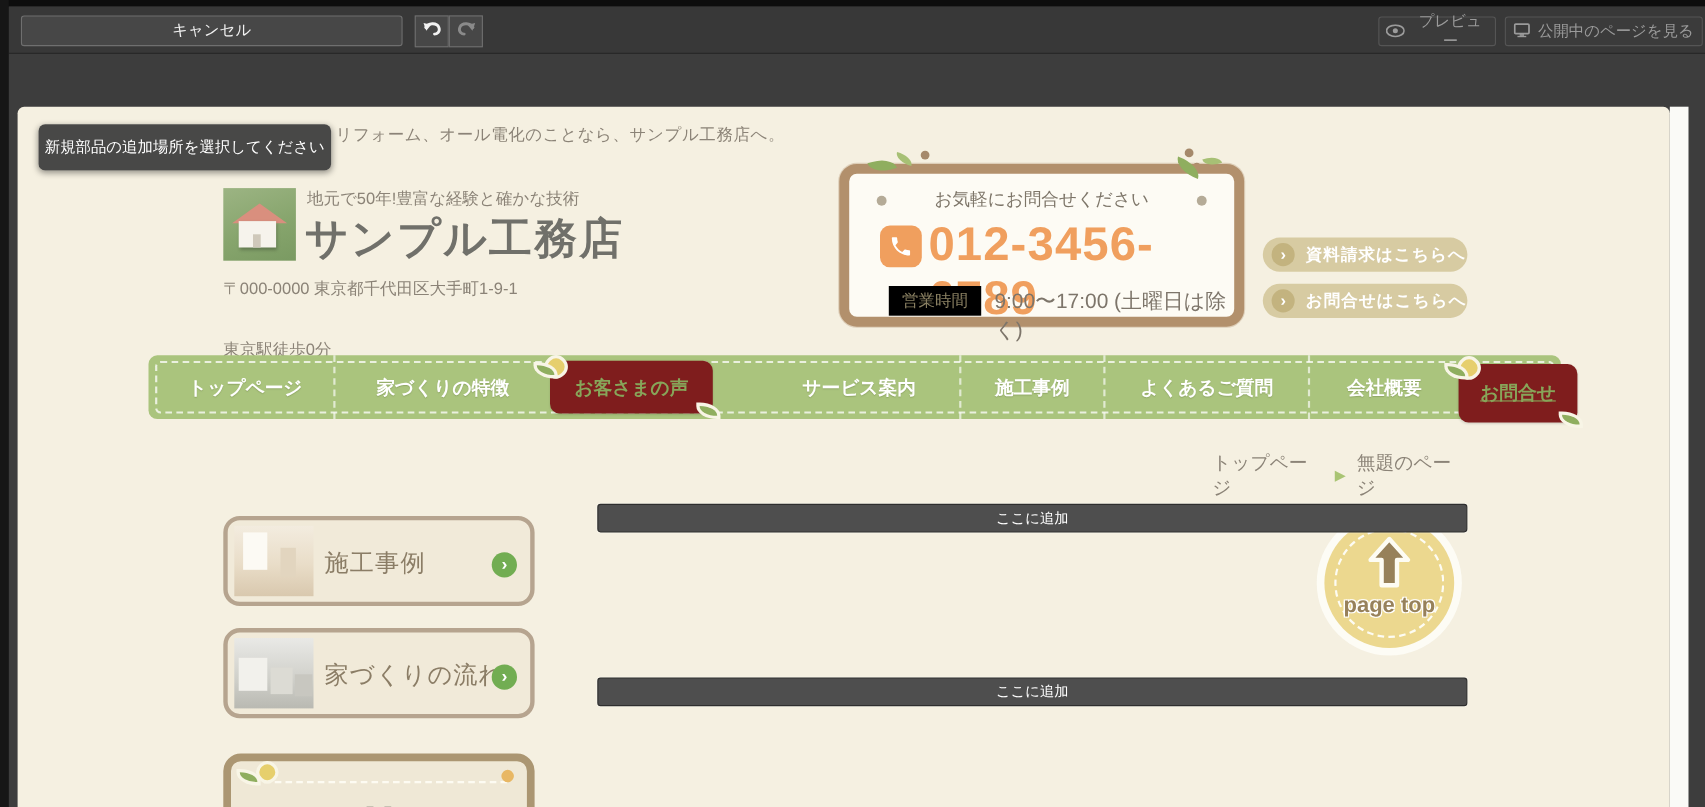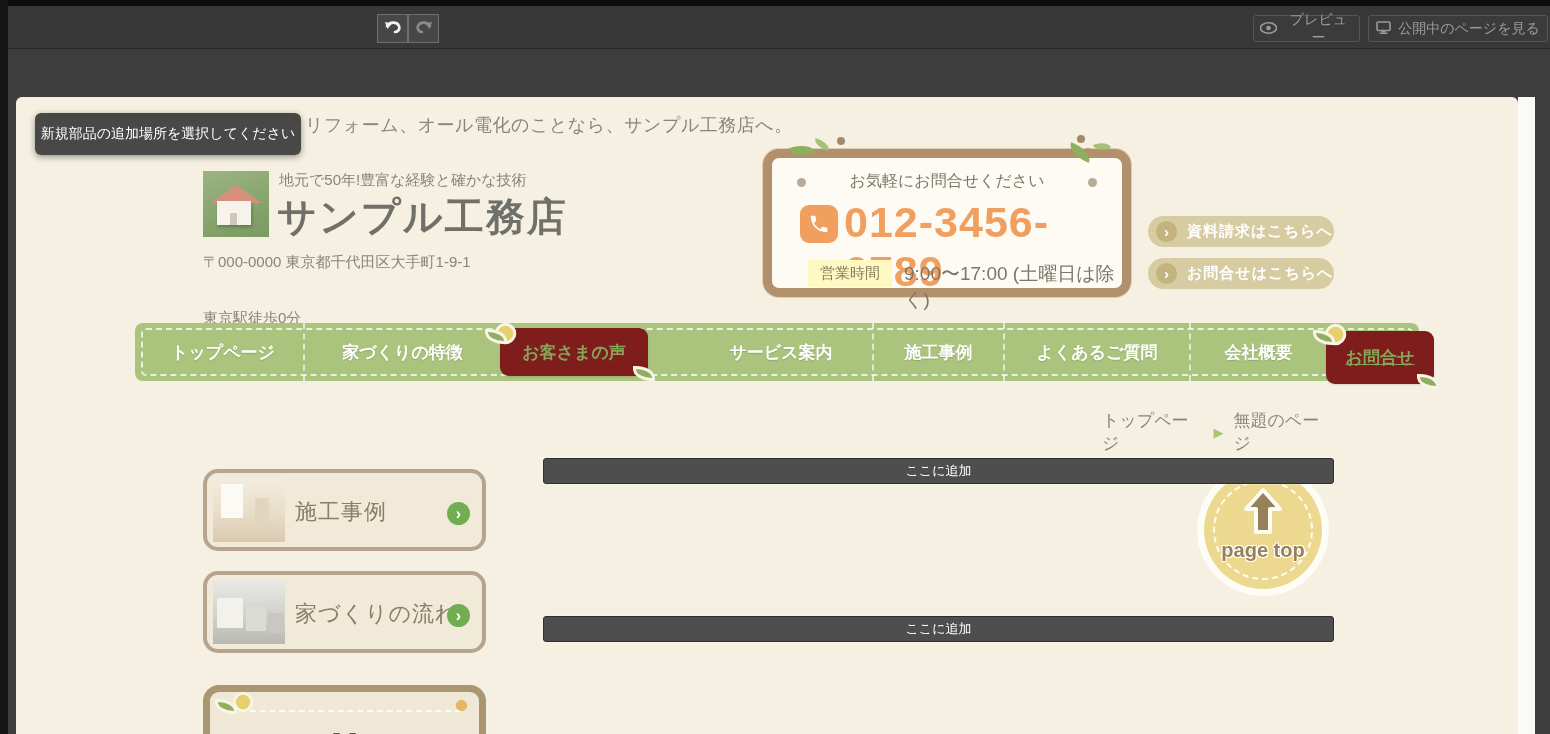--- a/index.html
+++ b/index.html
@@ -18,40 +18,40 @@
           display:flex;align-items:center;justify-content:center;}
   
   .tooltip{position:absolute;left:35px;top:113px;width:266px;height:42px;background:rgba(66,66,66,.97);
            border-radius:6px;box-shadow:0 2px 6px rgba(0,0,0,.4);color:#fff;font-size:14px;
            display:flex;align-items:center;justify-content:center;z-index:40;}
   
   .frame{position:absolute;left:8px;top:91px;width:1542px;height:643px;background:#3d3d3d;}
   .scrollstrip{position:absolute;left:1510px;top:6px;width:17px;height:637px;background:#fafaf7;}
   .canvas{position:absolute;left:8px;top:6px;width:1502px;height:637px;background:#f5f0e1;
           border-radius:6px 6px 0 0;overflow:hidden;color:#8b8377;}
-  .topmsg{position:absolute;left:289px;top:16px;font-size:18px;color:#8b8377;letter-spacing:.5px;}
+  .topmsg{position:absolute;left:289px;top:16px;font-size:15px;color:#8b8377;letter-spacing:.5px;}
   
   .logoimg{position:absolute;left:187px;top:74px;width:66px;height:66px;overflow:hidden;
            background:linear-gradient(160deg,#9cb483 0%,#87a56d 55%,#7a9a62 100%);}
   .house-body{position:absolute;left:14px;top:30px;width:34px;height:24px;background:#f6f3ec;box-shadow:1px 2px 3px rgba(0,0,0,.25);}
   .house-roof{position:absolute;left:8px;top:14px;width:0;height:0;border-left:25px solid transparent;
               border-right:25px solid transparent;border-bottom:18px solid #d98f7e;}
   .house-door{position:absolute;left:27px;top:42px;width:7px;height:12px;background:#cfc8ba;}
   .tagline{position:absolute;left:263px;top:74px;font-size:15px;color:#8b8377;}
   .company{position:absolute;left:261px;top:93px;font-size:39px;font-weight:bold;color:#70706a;letter-spacing:2px;}
   .addr1{position:absolute;left:187px;top:156px;font-size:15px;color:#8b8377;}
   .addr2{position:absolute;left:187px;top:176px;font-size:15px;color:#8b8377;margin-top:36px;}
   
   .sign{position:absolute;left:747px;top:52px;width:368px;height:148px;background:#fdfbf4;
         border:9px solid #b2906c;border-radius:16px;box-shadow:0 0 0 1px rgba(178,144,108,.35);}
   .sign .msg{position:absolute;left:0;top:13px;width:100%;text-align:center;font-size:16px;color:#7d7568;}
   .phoneicon{position:absolute;left:28px;top:47px;width:38px;height:38px;background:#f09f5e;border-radius:9px;
              display:flex;align-items:center;justify-content:center;}
   .phonenum{position:absolute;left:72px;top:40px;font-size:43px;font-weight:bold;color:#f09f5e;letter-spacing:1px;}
-  .hourstag{position:absolute;left:36px;top:102px;width:84px;height:27px;background:#fef9c3;color:#8a8062;
+  .hourstag{position:absolute;left:36px;top:102px;width:84px;height:27px;background:#000000;color:#8a8062;
             font-size:15px;display:flex;align-items:center;justify-content:center;}
   .hoursval{position:absolute;left:132px;top:103px;font-size:19px;color:#7d756a;}
   .pin{position:absolute;width:9px;height:9px;border-radius:50%;background:#b5ab97;}
   .dot{position:absolute;width:8px;height:8px;border-radius:50%;background:#a5896b;}
   .leaf{position:absolute;width:24px;height:13px;background:#8fae5f;border-radius:0 100% 0 100%;}
   .leaf.small{width:16px;height:9px;background:#a7c075;}
   
   .pill{position:absolute;width:186px;height:31px;background:#d7cba2;border-radius:16px;
         display:flex;align-items:center;gap:10px;padding-left:8px;cursor:pointer;}
   .pill .circ{width:21px;height:21px;border-radius:50%;background:#c3b37f;color:#fff;font-size:15px;
@@ -107,20 +107,21 @@
             box-shadow:0 0 0 3px #f8f5e6;}
   .flower-o{position:absolute;width:11px;height:11px;background:#e8b764;border-radius:45%;transform:rotate(45deg);}
 </style>
 </head>
 <body>
 
 <div class="stage">
   <div class="topline"></div>
 
   <div class="tb1">
+    <button class="dbtn" style="left:11px;top:8px;width:347px;height:28px;">キャンセル</button>
     <div class="icnbox" style="left:369px;top:8px;">
       <span>
         <svg width="18" height="16" viewBox="0 0 18 16">
             <path d="M3 7 C5 3 13 2 15 7 C16.5 11 13 13 11 13" fill="none" stroke="#f2f2f2" stroke-width="2.6" stroke-linecap="round"></path>
             <path d="M1 3 L8 4.5 L3.5 10 Z" fill="#f2f2f2"></path>
           </svg>
       </span>
     </div>
     <div class="icnbox" style="left:400px;top:8px;">
       <span>

